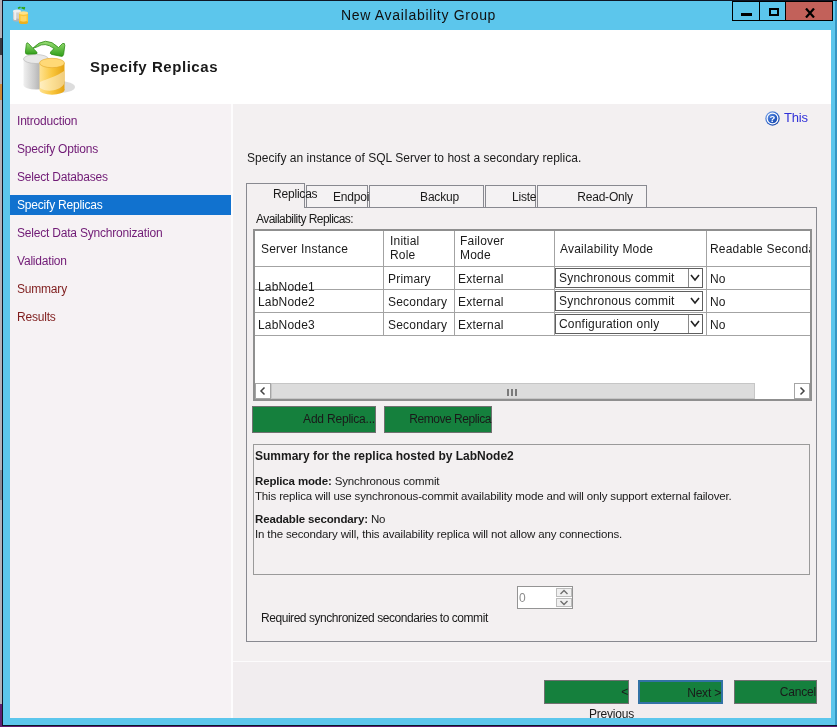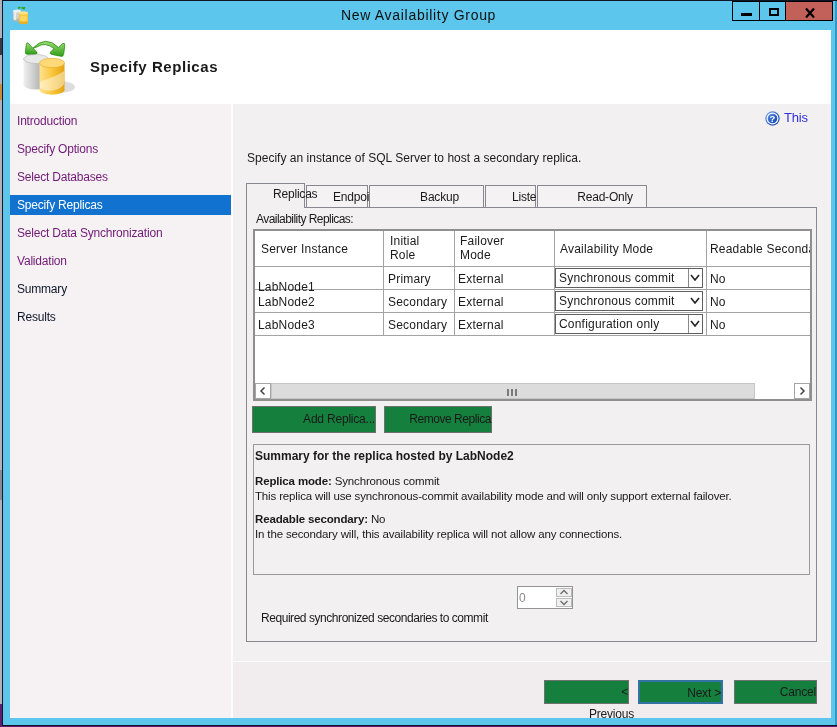--- a/index.html
+++ b/index.html
@@ -30,21 +30,21 @@
   #hdr-title { left:90px; top:58px; font-size:15px; font-weight:bold; letter-spacing:0.55px; }
 
   
   #nav { left:10px; top:104px; width:221px; height:614px; background:#f6f2f4; }
   #nav-divider { left:231px; top:104px; width:2px; height:614px; background:#fdfcfd; }
   #rpanel { left:233px; top:104px; width:598px; height:614px; background:#f3f0f1; }
   .nav-item { position:absolute; left:7px; width:214px; height:24px; line-height:24px;
               padding-left:10px; color:#701a75; letter-spacing:-0.2px; }
   .nav-sel { left:10px; top:195px !important; width:221px; height:20px; line-height:20px;
              padding-left:7px; background:#1172cf; color:#ffffff; }
-  .nav-dis { color:#0f172a; }
+  .nav-dis { color:#7f1d1d; }
 
   
   #help { left:765px; top:111px; }
   #help-text { left:784px; top:110px; color:#3030d8; font-size:13px; letter-spacing:-0.2px;}
 
   
   #heading { left:247px; top:151px; font-weight:normal; letter-spacing:0.02px; }
 
   
   .tab { position:absolute; top:185px; height:23px; line-height:22px; text-align:center;

